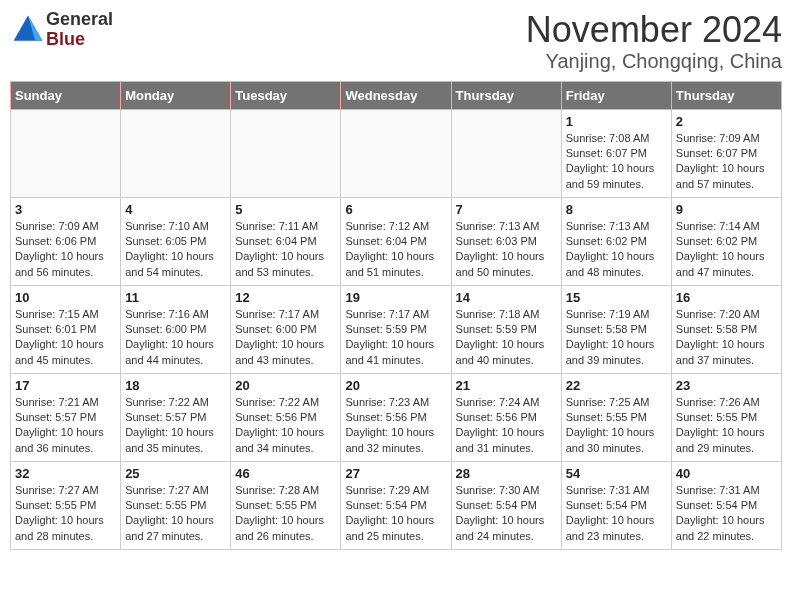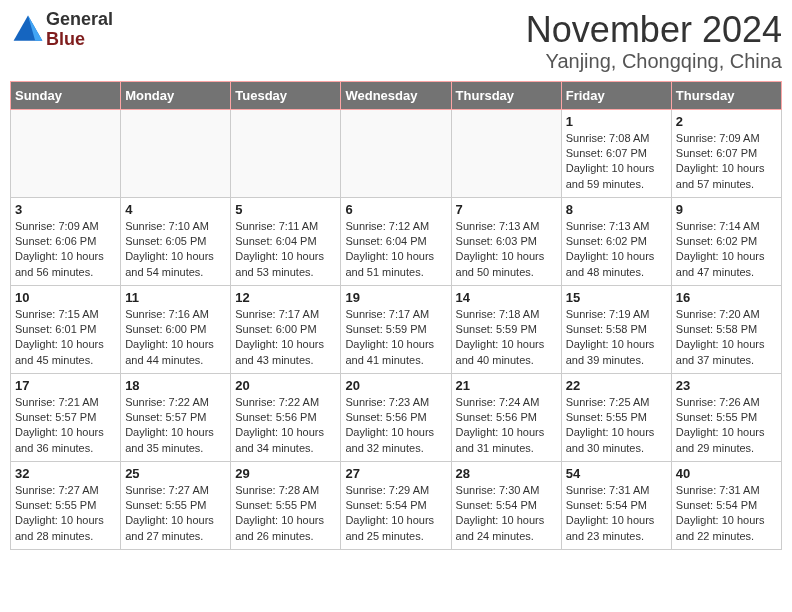--- a/index.html
+++ b/index.html
@@ -226,21 +226,21 @@
       <tr class="week-row">
         <td>
           <span class="day-number">32</span>
           <div class="day-info">Sunrise: 7:27 AM<br>Sunset: 5:55 PM<br>Daylight: 10 hours<br>and 28 minutes.</div>
         </td>
         <td>
           <span class="day-number">25</span>
           <div class="day-info">Sunrise: 7:27 AM<br>Sunset: 5:55 PM<br>Daylight: 10 hours<br>and 27 minutes.</div>
         </td>
         <td>
-          <span class="day-number">29</span>
+          <span class="day-number">46</span>
           <div class="day-info">Sunrise: 7:28 AM<br>Sunset: 5:55 PM<br>Daylight: 10 hours<br>and 26 minutes.</div>
         </td>
         <td>
           <span class="day-number">27</span>
           <div class="day-info">Sunrise: 7:29 AM<br>Sunset: 5:54 PM<br>Daylight: 10 hours<br>and 25 minutes.</div>
         </td>
         <td>
           <span class="day-number">28</span>
           <div class="day-info">Sunrise: 7:30 AM<br>Sunset: 5:54 PM<br>Daylight: 10 hours<br>and 24 minutes.</div>
         </td>

